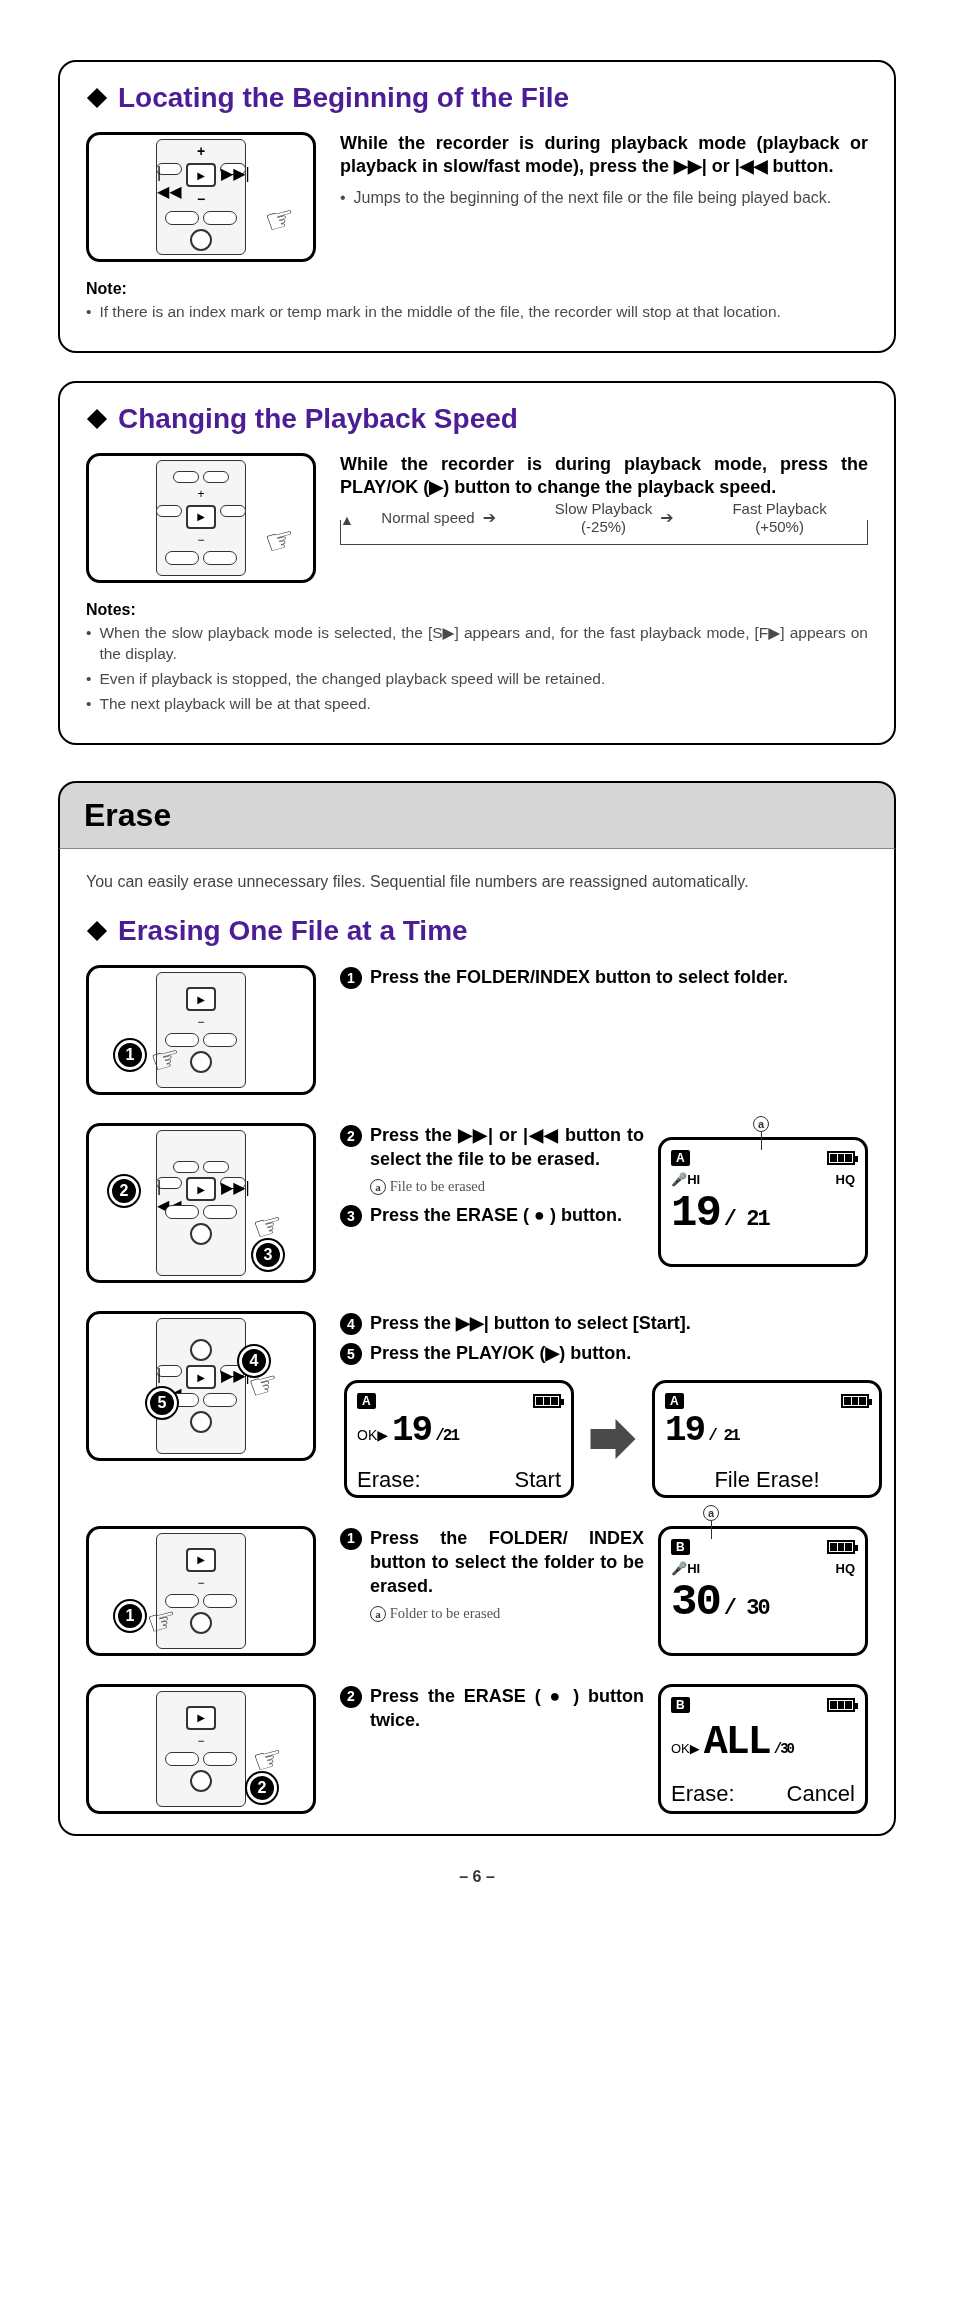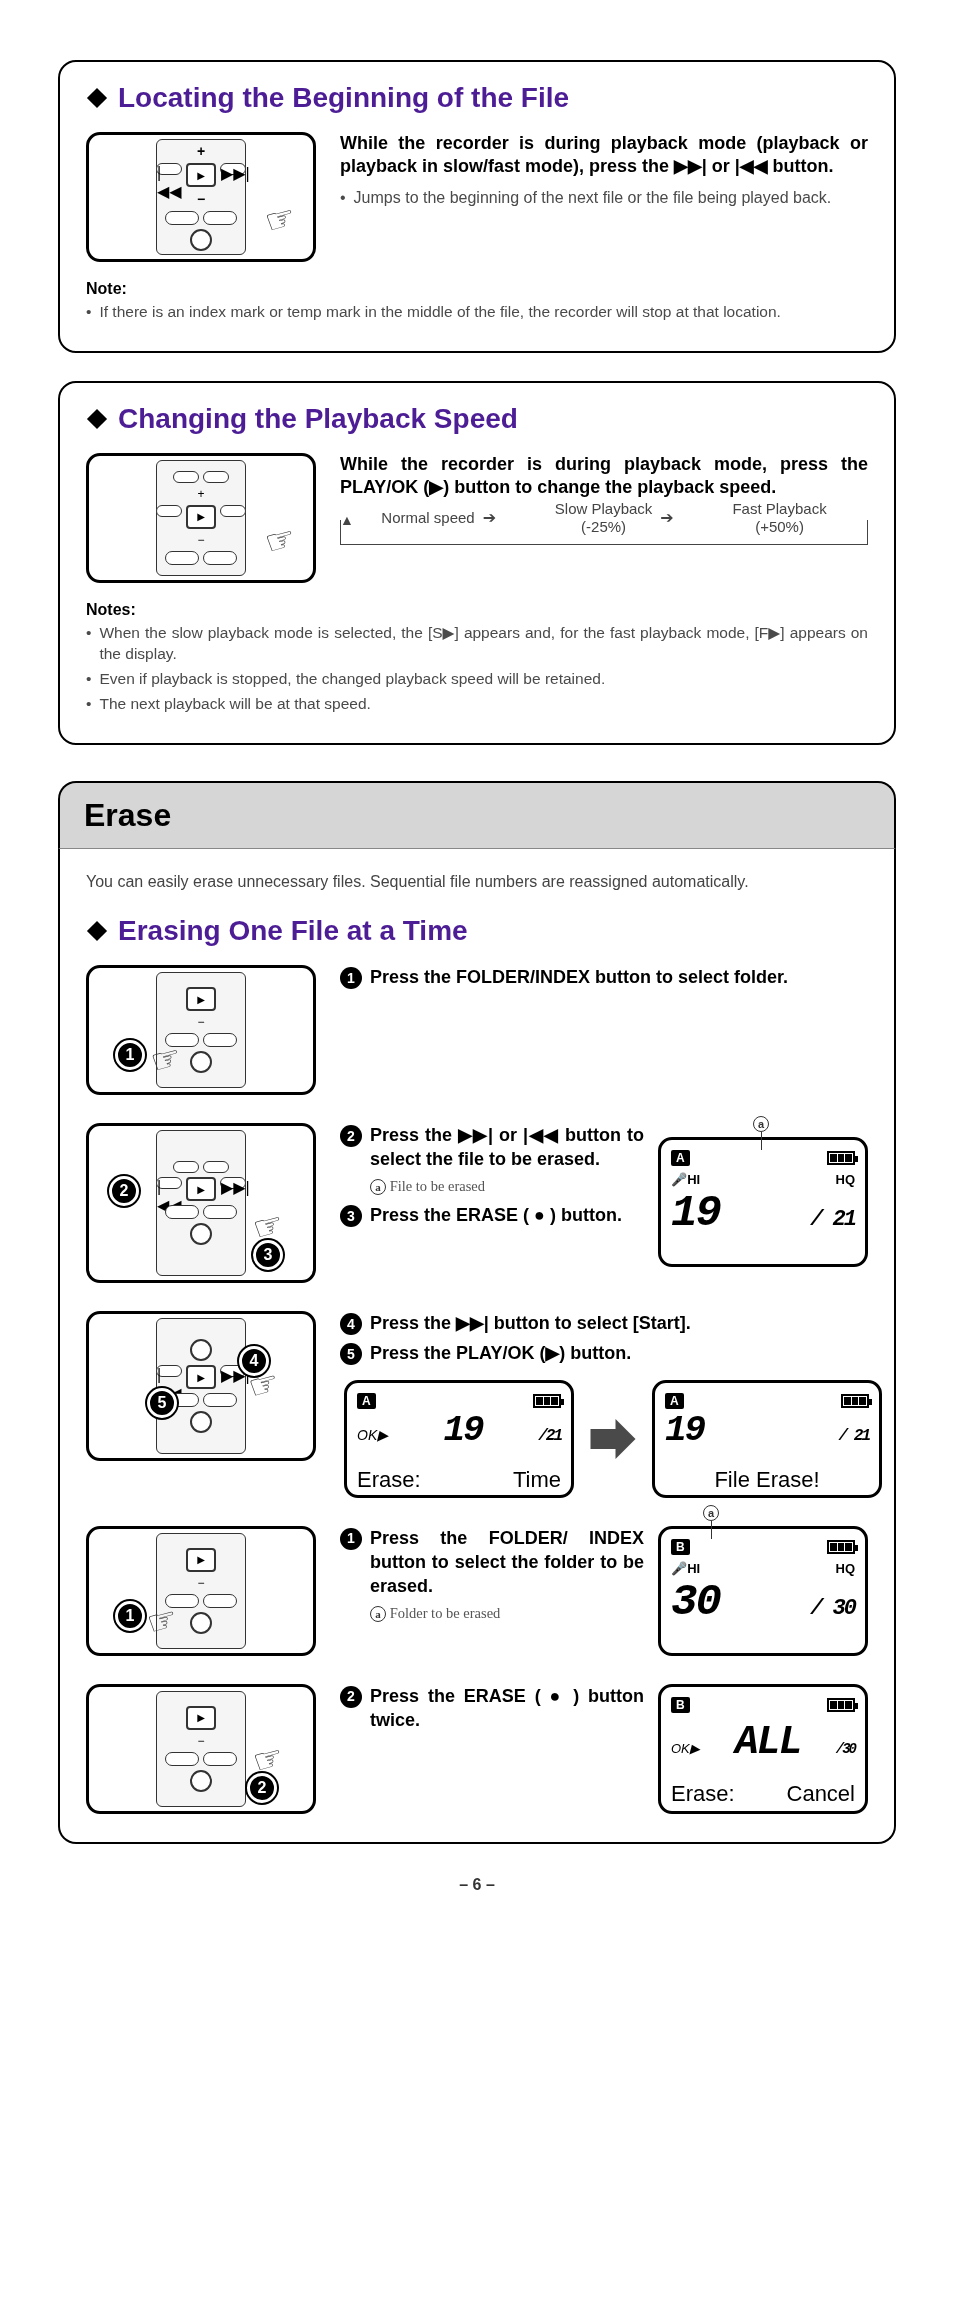--- a/index.html
+++ b/index.html
@@ -174,21 +174,21 @@
     border-bottom: 1px solid #888;
     padding: 14px 24px;
     font-size: 32px;
     font-weight: 700;
     margin-top: 36px;
   }
   .erase-box {
     border: 2px solid #000;
     border-top: none;
     border-radius: 0 0 18px 18px;
-    padding: 24px 26px 28px;
+    padding: 24px 26px 20px;
   }
   .intro {
     font-size: 16px;
     color: #444;
     margin-bottom: 24px;
   }
   .step-line {
     display: flex;
     gap: 8px;
     align-items: flex-start;
@@ -266,21 +266,21 @@
   .batt .fill { display:flex; height:100%; gap:1px; padding:1px;}
   .batt .seg { flex:1; background:#000; }
   .lcd-mid { display:flex; justify-content:space-between; font-size:13px; font-weight:700; margin-top:6px;}
   .seven-seg {
     font-family: "Courier New", monospace;
     font-weight: 700;
     letter-spacing: -2px;
   }
   .big-num { font-size: 44px; line-height: 1; }
   .small-num { font-size: 22px; }
-  .lcd-main { display:flex; align-items: baseline; justify-content:space-between; gap:4px; margin-top:4px;font-style:italic; }
+  .lcd-main { display:flex; align-items: baseline; justify-content:flex-start; gap:4px; margin-top:4px; }
   .lcd-status {
     display: flex;
     justify-content: space-between;
     font-family: Arial, sans-serif;
     font-size: 22px;
     font-weight: 400;
     margin-top: 18px;
   }
   .blink-rays {
     position: relative;
@@ -571,21 +571,21 @@
                 </span>
               </span>
           </div>
           <div class="lcd-main">
             <span style="font-size:14px;">OK▶</span>
             <span class="seven-seg big-num" style="font-size:36px;">19</span>
             <span class="seven-seg small-num" style="font-size:16px;">/21</span>
           </div>
           <div class="lcd-status">
             <span>Erase:</span>
-            <span class="blink-rays">Time</span>
+            <span class="blink-rays">Start</span>
           </div>
         </div>
         <svg class="big-arrow" viewBox="0 0 40 40">
             <path d="M2 12 L22 12 L22 4 L38 20 L22 36 L22 28 L2 28 Z" fill="#4a4a4a"></path>
           </svg>
         <div class="lcd" style="width:230px;height:118px;">
           <div class="lcd-top">
             <span class="folder-ind">A</span>
             <span class="batt">
                 <span class="fill">

